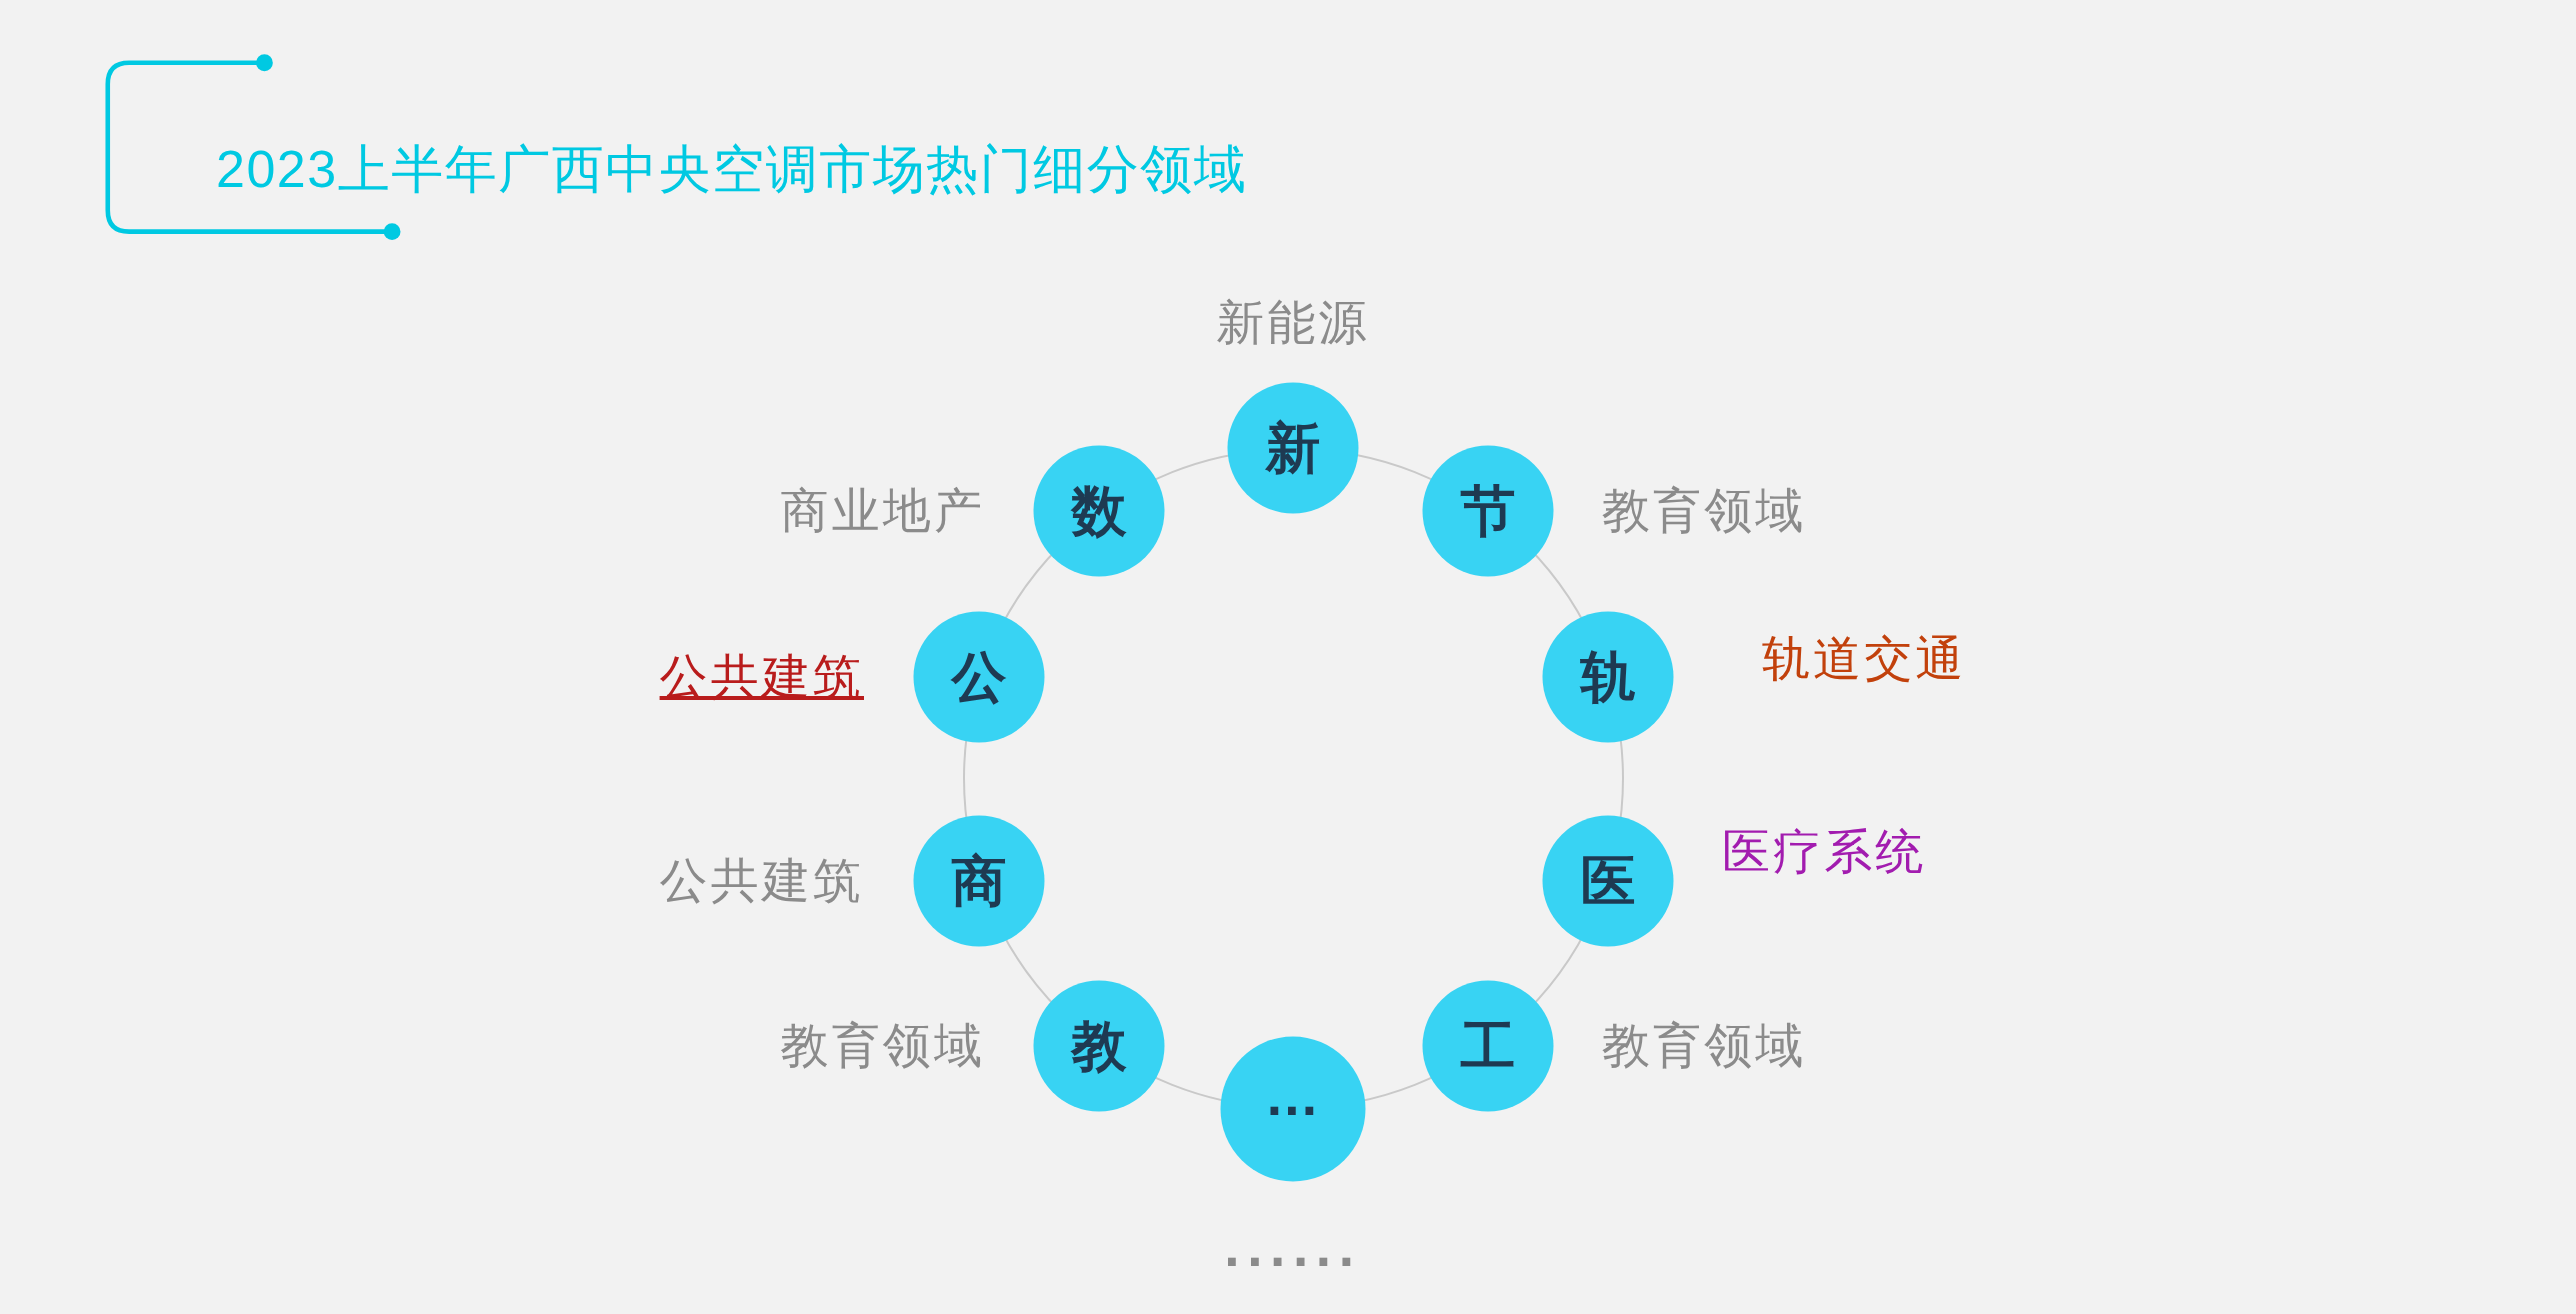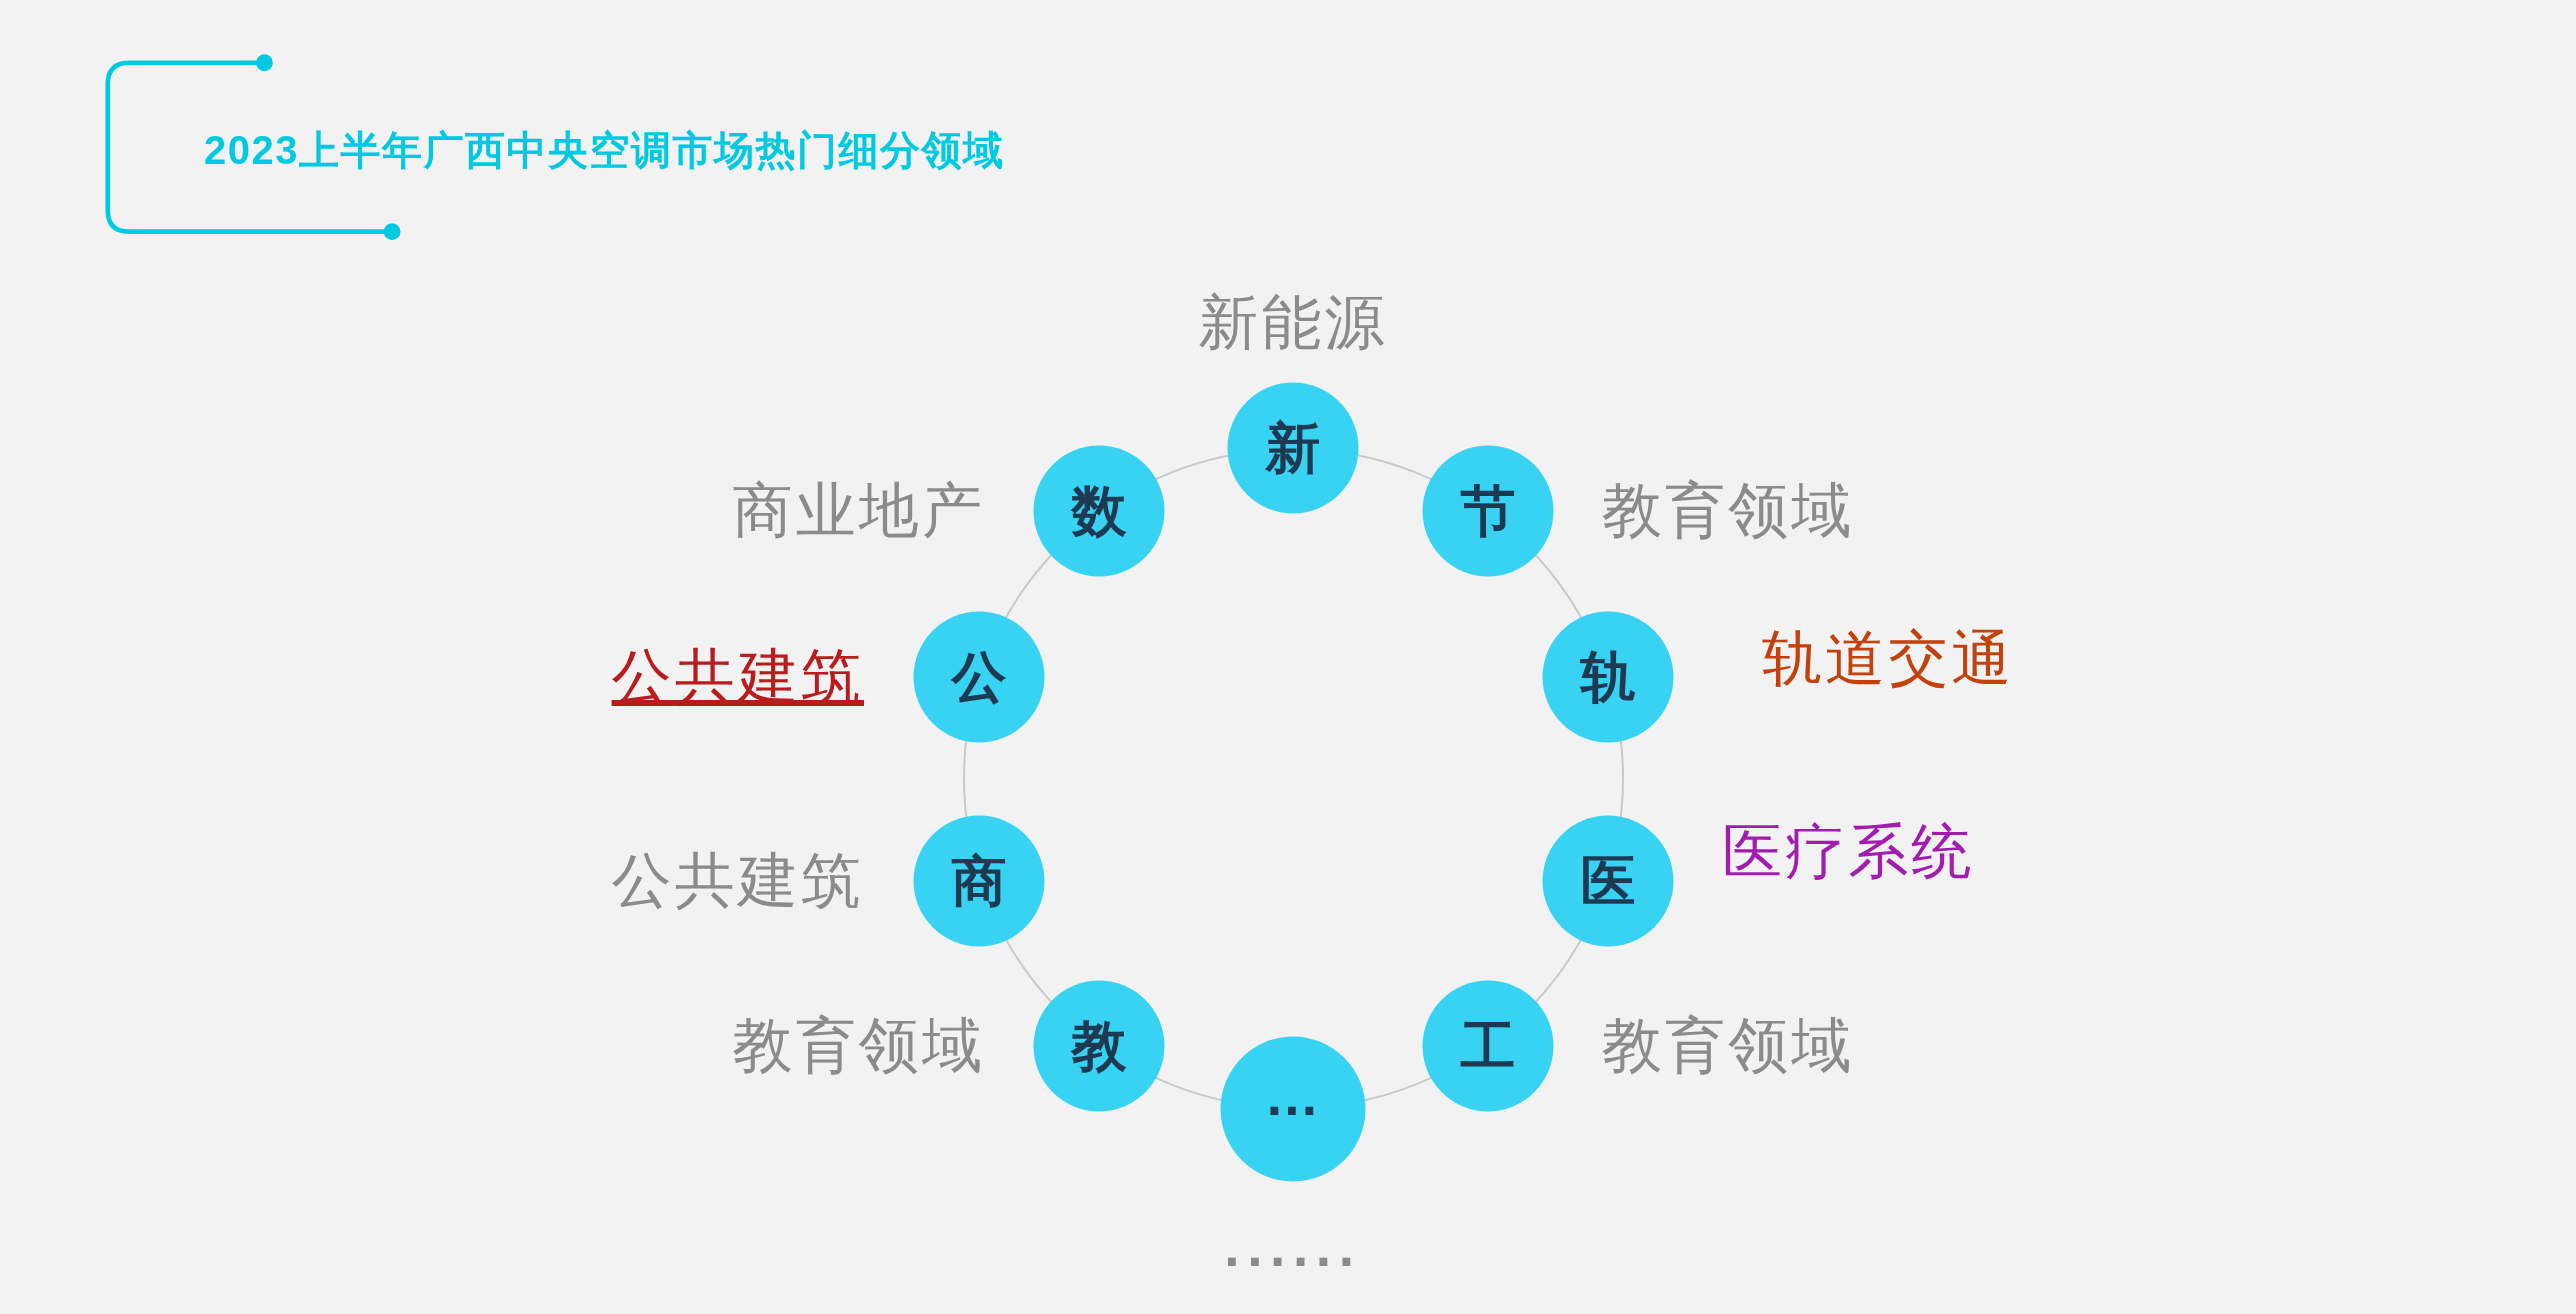--- a/index.html
+++ b/index.html
@@ -22,23 +22,23 @@
     position: absolute;
     left: 0;
     top: 0;
     width: 428px;
     height: 260px;
   }
   .page-title {
     position: absolute;
     left: 200px;
     top: 119px;
-    margin: 4px;
-    font-size: 40px;
-    font-weight: 700;
+    margin: 16px;
+    font-size: 52px;
+    font-weight: 400;
     letter-spacing: 1.5px;
     white-space: nowrap;
   }
   .ring {
     position: absolute;
     border: 2.3px solid #ccc;
     border-radius: 50%;
     box-sizing: border-box;
   }
   .node {
@@ -54,21 +54,21 @@
     font-weight: 600;
     line-height: 1;
   }
   .node.large span {
     transform: translateY(-22%);
     font-weight: 700;
     letter-spacing: 2.3px;
   }
   .label {
     position: absolute;
-    font-size: 60px;
+    font-size: 48px;
     font-weight: 400;
     letter-spacing: 3.1px;
     white-space: nowrap;
     line-height: 1;
   }
   .label.right { transform: translate(0, -50%); }
   .label.left  { transform: translate(-100%, -50%); }
   .label.top   { transform: translate(-50%, -50%); }
   .label.bottom{
     transform: translate(-50%, -50%);

